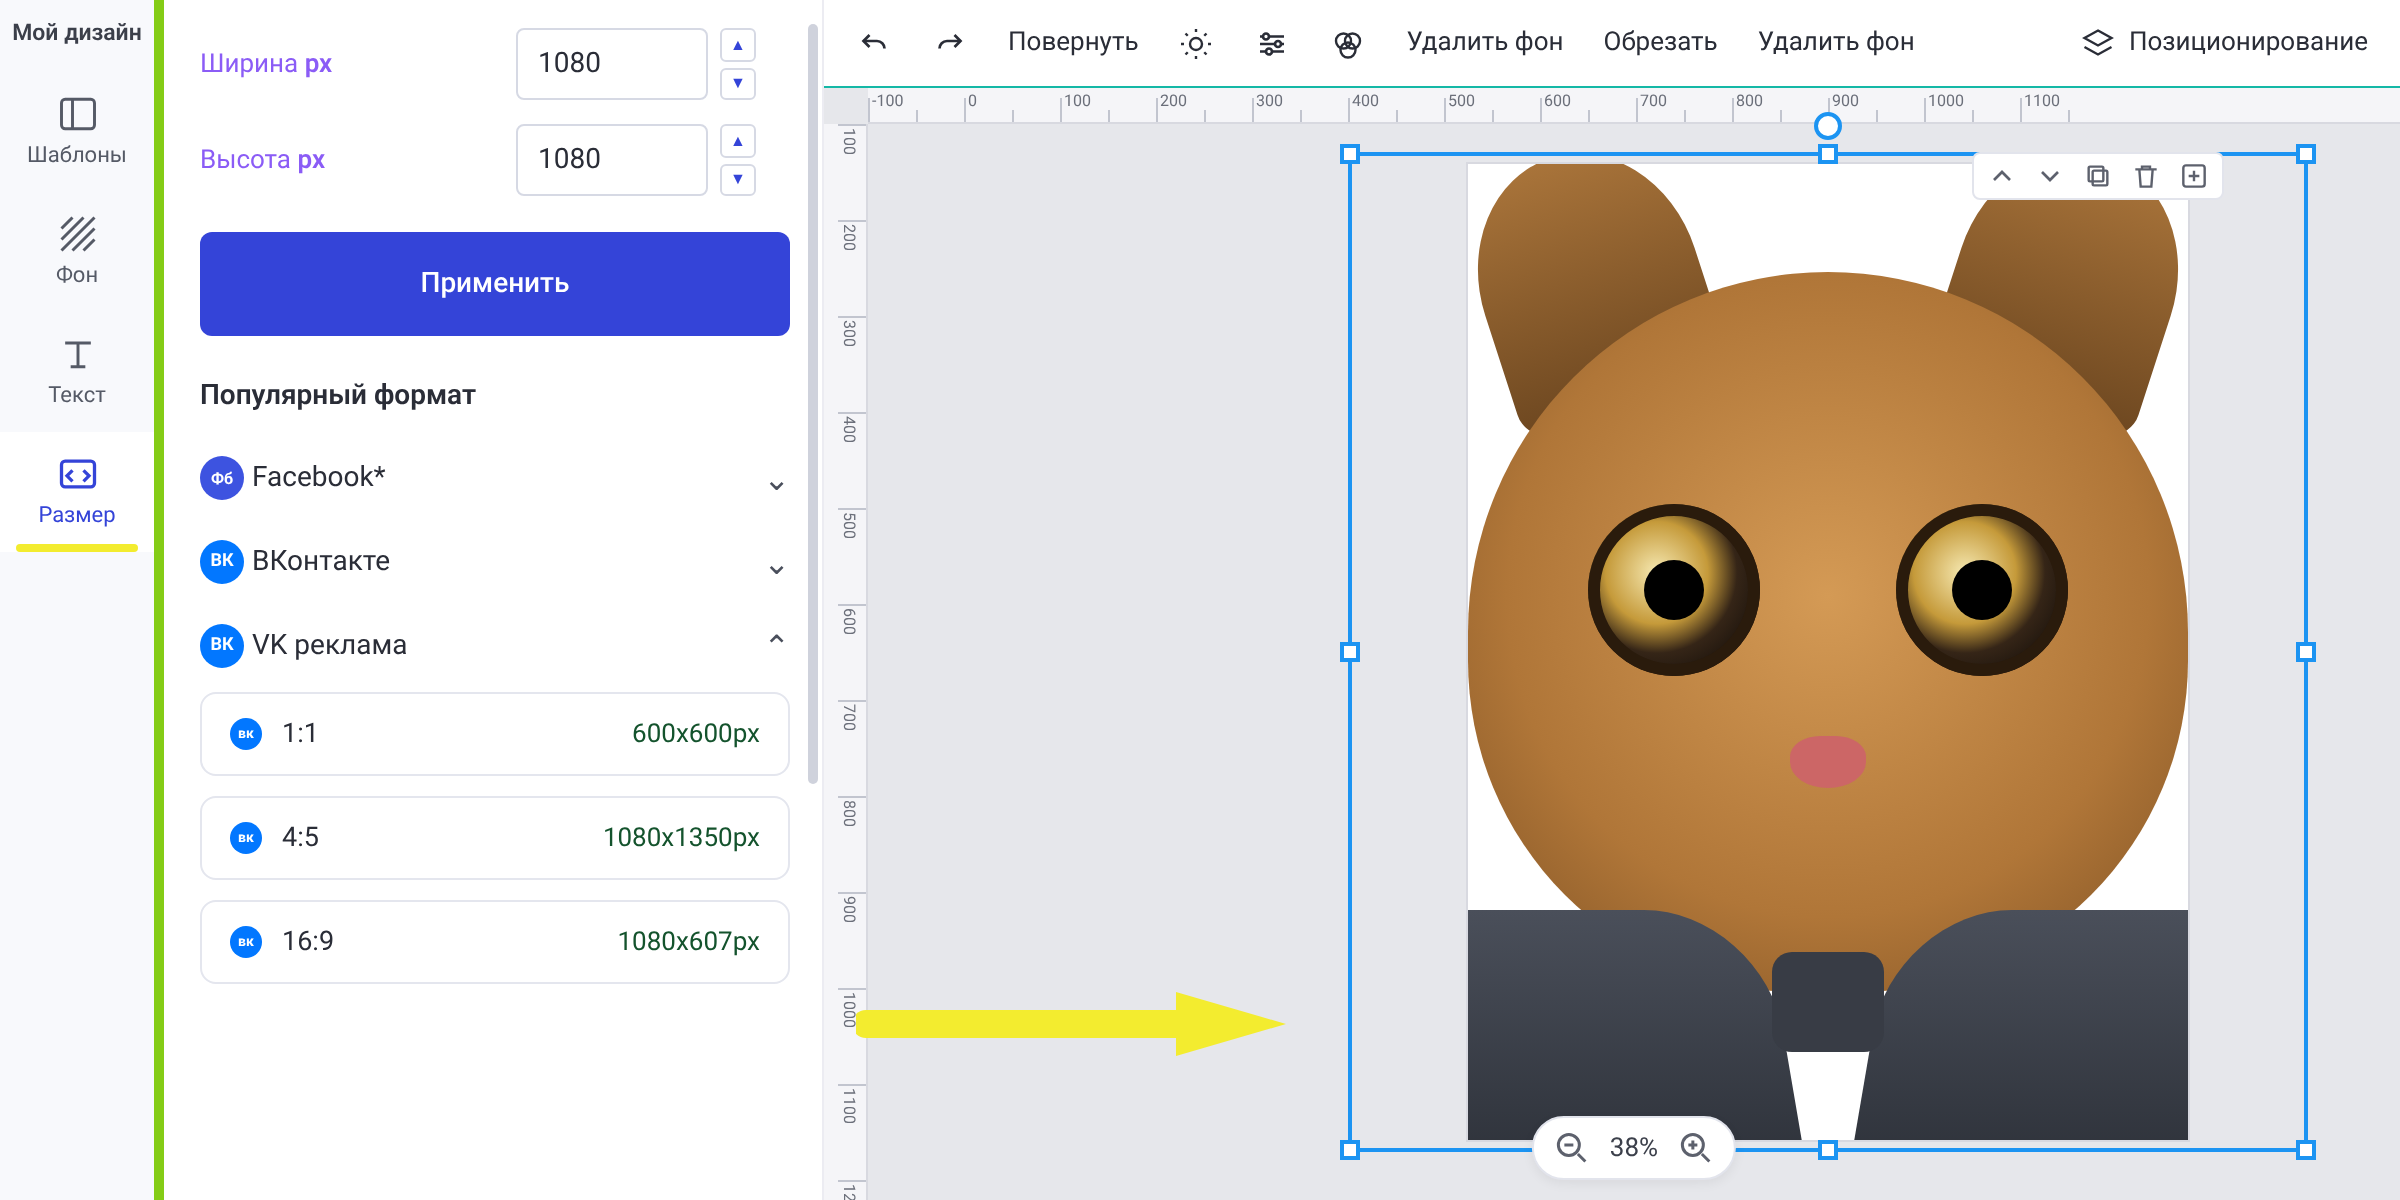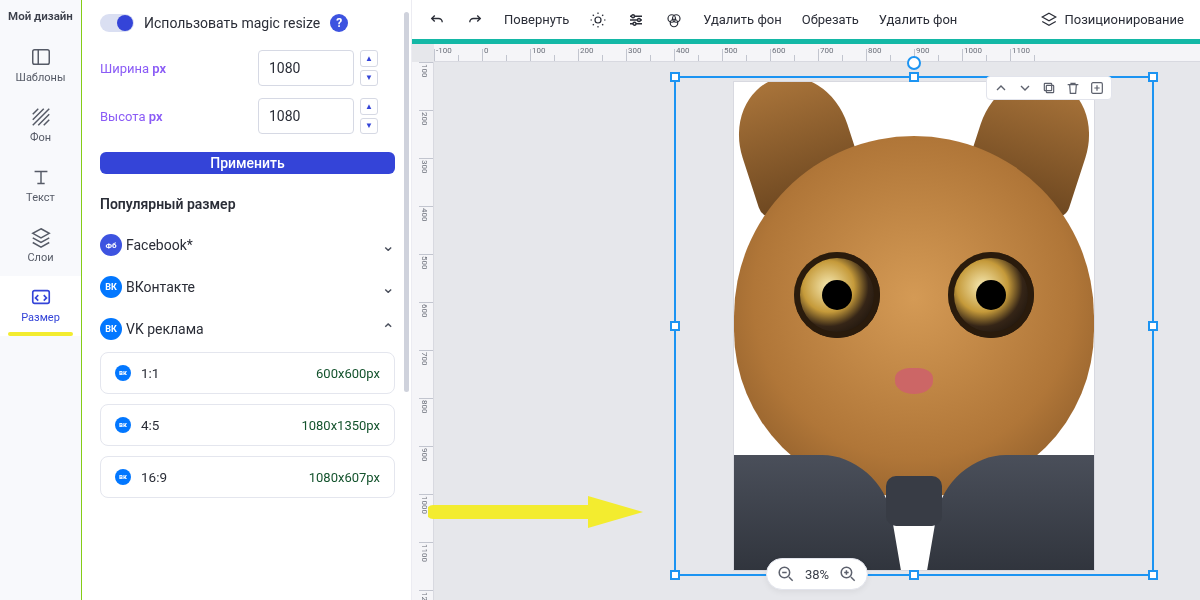--- a/index.html
+++ b/index.html
@@ -1,19 +1,19 @@
 <!DOCTYPE html>
 <html><head>
 <meta charset="utf-8">
 <style>
   * { box-sizing: border-box; margin: 0; padding: 0; font-family: -apple-system, BlinkMacSystemFont, 'Segoe UI', Roboto, Arial, sans-serif; }
   body { width: 1200px; height: 600px; overflow: hidden; background: #fff; display: flex; }
 
   
-  .leftnav { width: 82px; background: #f8f9fc; border-right: 1px solid #84cc16; display: flex; flex-direction: column; align-items: center; padding-top: 4px; }
+  .leftnav { width: 82px; background: #f8f9fc; border-right: 5px solid #84cc16; display: flex; flex-direction: column; align-items: center; padding-top: 4px; }
   .leftnav .my-design { font-size: 11.5px; font-weight: 600; color: #3b3f4a; padding: 6px 2px 12px; text-align: center; line-height: 1.2; }
   .nav-item { width: 100%; display: flex; flex-direction: column; align-items: center; gap: 3px; padding: 10px 0 12px; font-size: 11px; color: #555a66; cursor: pointer; }
   .nav-item .ic { width: 22px; height: 22px; display: flex; align-items: center; justify-content: center; color: #555a66; }
   .nav-item.active { background: #fff; position: relative; }
   .nav-item.active::after { content: ""; position: absolute; left: 8px; right: 8px; bottom: 0; height: 4px; background: #f3ec2f; border-radius: 2px; }
   .nav-item.active .ic, .nav-item.active span.lb { color: #3444d8; }
 
   
   .panel { width: 330px; border-right: 1px solid #ececf2; padding: 14px 16px 0 18px; overflow: hidden; position: relative; }
   .panel .scrollbar { position: absolute; right: 2px; top: 12px; width: 5px; height: 380px; background: #cfd2dc; border-radius: 3px; }
@@ -27,37 +27,37 @@
   .sect-title { font-size: 14px; font-weight: 600; color: #2a2d37; margin-bottom: 14px; }
 
   .dim-row { display: flex; align-items: center; gap: 10px; margin-bottom: 12px; }
   .dim-row .lbl { width: 100px; font-size: 13px; color: #8b5cf6; }
   .dim-row .unit { font-weight: 600; }
   .dim-input-wrap { display: flex; align-items: stretch; gap: 6px; padding-left: 48px; }
   .dim-input { width: 96px; height: 36px; border: 1px solid #d6d9e4; border-radius: 4px; padding: 0 10px; font-size: 14px; color: #2a2d37; }
   .spin { width: 18px; display: flex; flex-direction: column; gap: 3px; }
   .spin button { flex: 1; border: 1px solid #d6d9e4; background: #fff; border-radius: 3px; font-size: 8px; color: #3444d8; cursor: pointer; }
 
-  .apply { width: 100%; height: 22px; background: #3444d8; color: #fff; border: none; border-radius: 6px; font-size: 14px; font-weight: 500; margin: 6px 0 22px; cursor: pointer; }
+  .apply { width: 100%; height: 52px; background: #3444d8; color: #fff; border: none; border-radius: 6px; font-size: 14px; font-weight: 500; margin: 6px 0 22px; cursor: pointer; }
 
   .format-row { display: flex; align-items: center; justify-content: space-between; padding: 8px 0 12px; cursor: pointer; }
   .format-row .left { display: flex; align-items: center; gap: 4px; font-size: 14px; color: #2a2d37; }
   .badge { width: 22px; height: 22px; border-radius: 50%; background: #3d53e0; color: #fff; display: flex; align-items: center; justify-content: center; font-size: 9px; font-weight: 700; }
   .badge.vk { background: #0277ff; font-size: 9px; }
   .badge.fb { font-size: 8px; }
   .chev { color: #4a4f5c; }
 
   .preset { border: 1px solid #e4e6ee; border-radius: 8px; padding: 12px 14px; margin-bottom: 10px; display: flex; align-items: center; justify-content: space-between; cursor: pointer; }
   .preset .pl { display: flex; align-items: center; gap: 10px; font-size: 13.5px; color: #2a2d37; }
   .preset .mini { width: 16px; height: 16px; border-radius: 50%; background: #0277ff; color: #fff; display: flex; align-items: center; justify-content: center; font-size: 7px; font-weight: 700; }
   .preset .sz { font-size: 13px; color: #14532d; }
 
   
   .stage { flex: 1; display: flex; flex-direction: column; background: #fff; position: relative; }
-  .toolbar { height: 44px; border-bottom: 5px solid #14b8a6; display: flex; align-items: center; padding: 0 12px; gap: 12px; font-size: 13px; color: #2a2d37; }
+  .toolbar { height: 44px; border-bottom: 1px solid #14b8a6; display: flex; align-items: center; padding: 0 12px; gap: 12px; font-size: 13px; color: #2a2d37; }
   .toolbar .tb { display: flex; align-items: center; gap: 6px; padding: 4px 4px; cursor: pointer; }
   .toolbar .sp { flex: 1; }
   .tb svg, .tb .ic { width: 18px; height: 18px; }
   .tb.iconly { padding: 4px; }
 
   .stage-body { flex: 1; position: relative; background: #e6e7eb; overflow: hidden; }
 
   
   .ruler-h { position: absolute; left: 22px; right: 0; top: 0; height: 18px; background: #f5f5f8; border-bottom: 1px solid #d8d9e0; display: flex; }
   .ruler-h .tick { flex: 0 0 48px; height: 100%; position: relative; font-size: 8px; color: #6b6f7a; }
@@ -135,47 +135,34 @@
     <span class="lb">Фон</span>
   </div>
   <div class="nav-item">
     <span class="ic">
         <svg viewBox="0 0 24 24" fill="none" stroke="currentColor" stroke-width="1.6">
           <path d="M5 6h14M12 6v13M8 19h8"></path>
         </svg>
       </span>
     <span class="lb">Текст</span>
   </div>
-  <div class="nav-item">
-    <span class="ic">
-        <svg viewBox="0 0 24 24" fill="none" stroke="currentColor" stroke-width="1.6">
-          <path d="M12 3l9 5-9 5-9-5 9-5zM3 13l9 5 9-5M3 18l9 5 9-5"></path>
-        </svg>
-      </span>
-    <span class="lb">Слои</span>
-  </div>
   <div class="nav-item active">
     <span class="ic">
         <svg viewBox="0 0 24 24" fill="none" stroke="currentColor" stroke-width="1.8">
           <rect x="3" y="5" width="18" height="14" rx="2"></rect>
           <path d="M9 16l-3-3 3-3M15 10l3 3-3 3"></path>
         </svg>
       </span>
     <span class="lb">Размер</span>
   </div>
 </div>
 
 <div class="panel">
   <div class="scrollbar"></div>
 
-  <div class="row-toggle">
-    <div class="toggle"></div>
-    <div class="toggle-label">Использовать magic resize</div>
-    <div class="help">?</div>
-  </div>
 
 
   <div class="dim-row">
     <div class="lbl"><span>Ширина</span> <span class="unit">px</span></div>
     <div class="dim-input-wrap">
       <input class="dim-input" value="1080" style="">
       <div class="spin">
         <button>▲</button>
         <button>▼</button>
       </div>
@@ -188,21 +175,21 @@
       <input class="dim-input" value="1080" style="">
       <div class="spin">
         <button>▲</button>
         <button>▼</button>
       </div>
     </div>
   </div>
 
   <button class="apply">Применить</button>
 
-  <div class="sect-title">Популярный размер</div>
+  <div class="sect-title">Популярный формат</div>
 
   <div class="format-row">
     <div class="left">
         <span class="badge fb">Фб</span>
         <span>Facebook*</span>
       </div>
     <span class="chev">⌄</span>
   </div>
   <div class="format-row">
     <div class="left">

